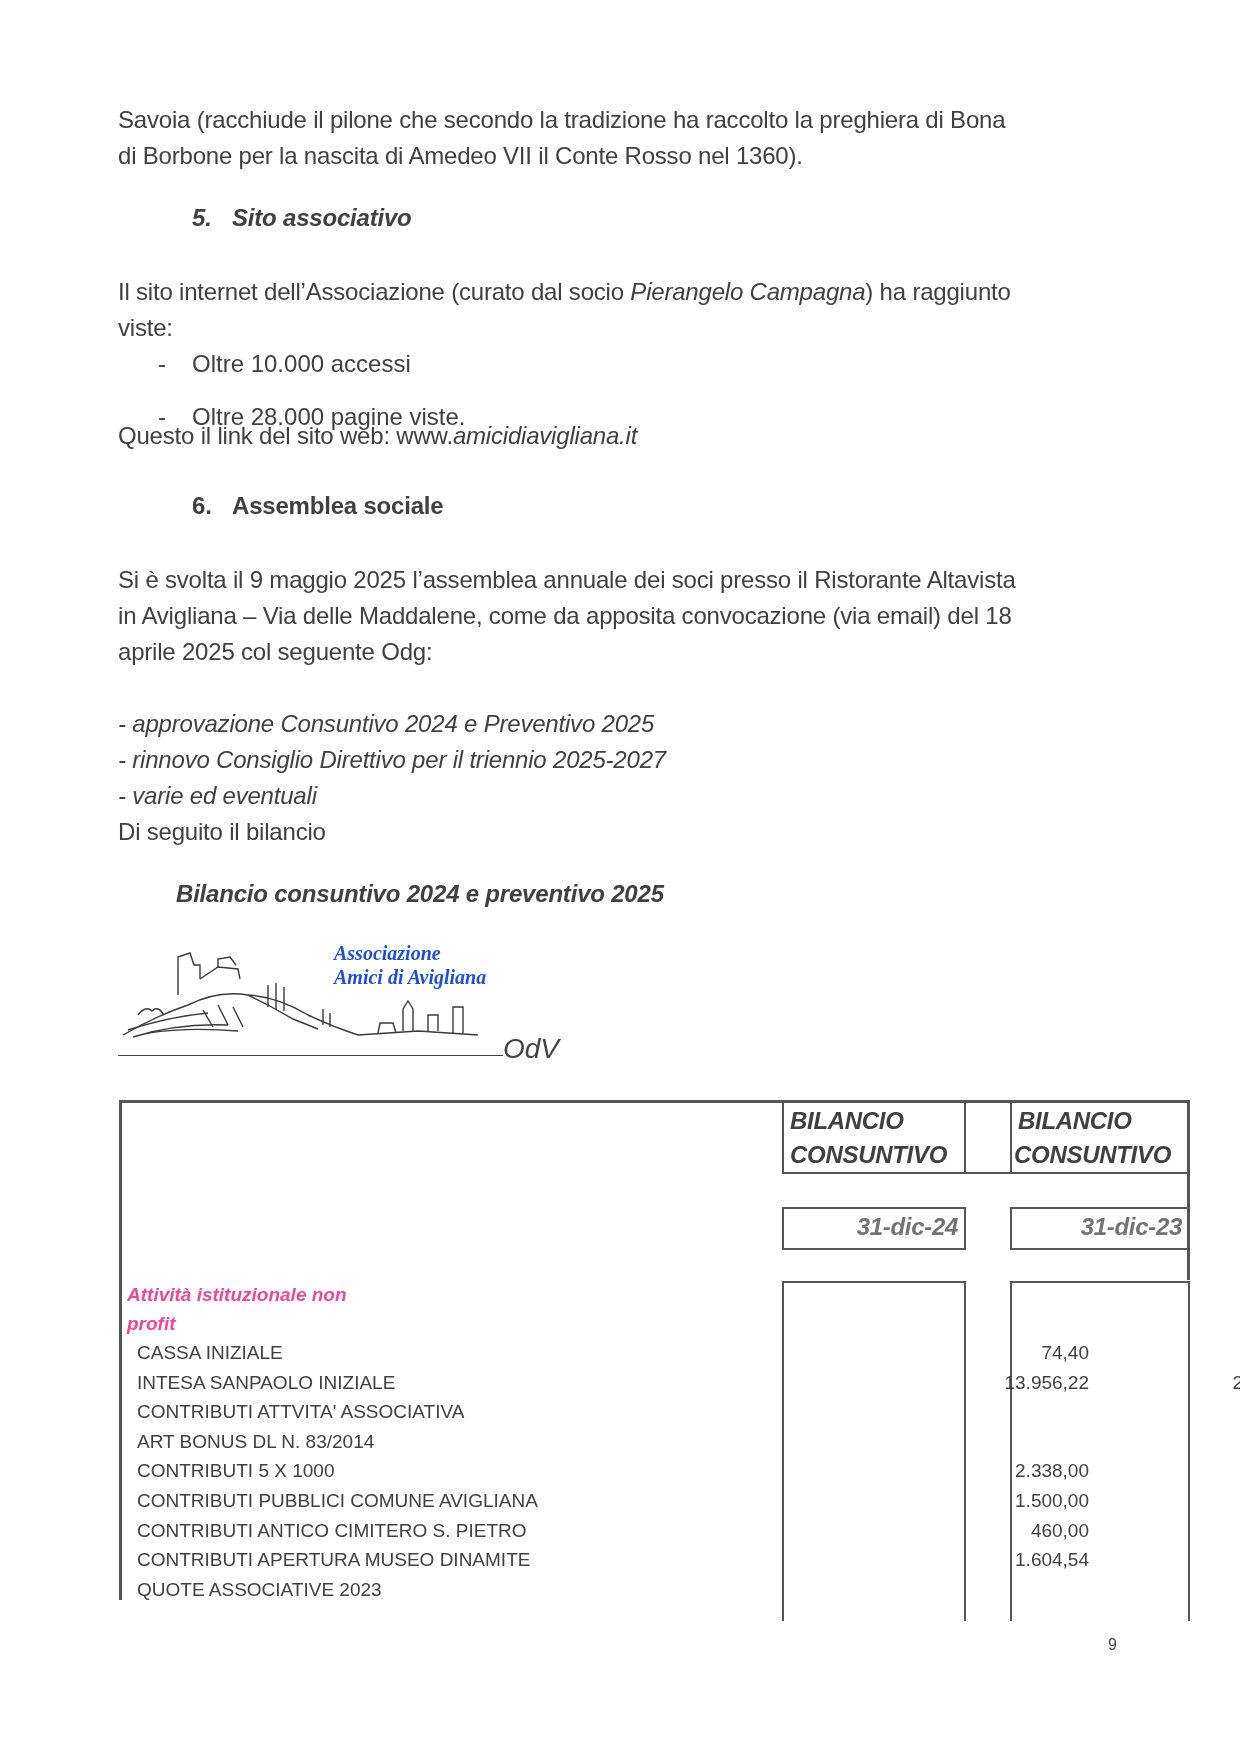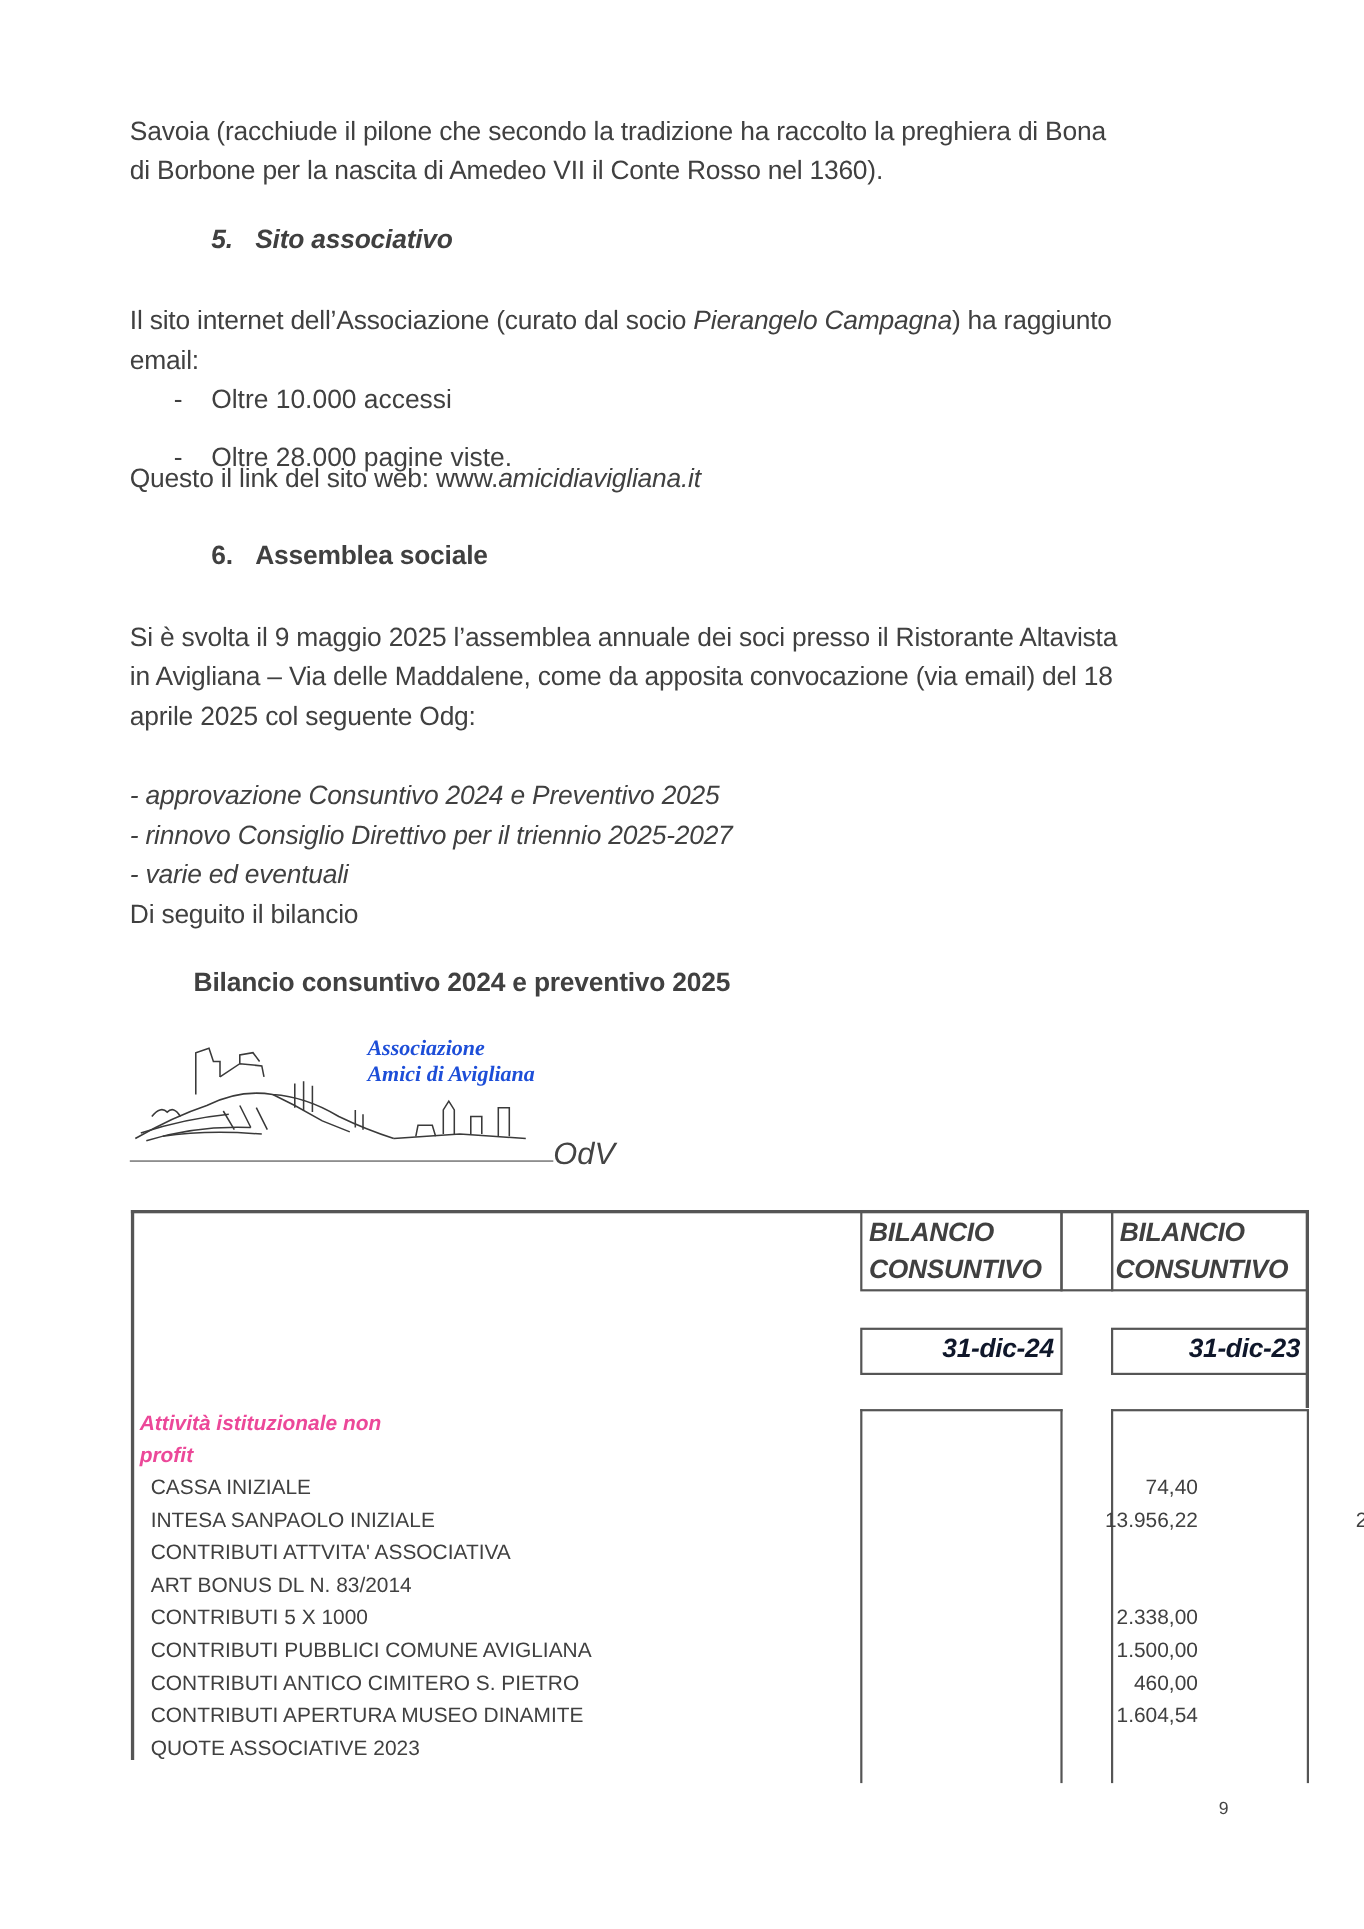--- a/index.html
+++ b/index.html
@@ -7,54 +7,54 @@
     width: 1240px; height: 1754px; position: relative; overflow: hidden;
     font-family: "Liberation Sans", "DejaVu Sans", sans-serif;
     color: #404040;
   }
   .p { position: absolute; left: 118px; font-size: 24px; line-height: 36px; margin: 0; letter-spacing: -0.2px; }
   .ital { font-style: italic; }
   .heading { position: absolute; font-size: 24px; font-weight: bold; margin: 0; letter-spacing: -0.2px; }
   .heading .num { display: inline-block; width: 40px; }
   .bullet { position: absolute; left: 158px; font-size: 24px; line-height: 36px; }
   .bullet .dash { display: inline-block; width: 34px; }
-  .subtitle { position: absolute; left: 176px; top: 880px; font-size: 24px; font-weight: bold; margin: 0; letter-spacing: -0.2px; }
+  .subtitle { position: absolute; left: 176px; top: 880px; font-size: 24px; font-weight: bold; font-style: italic; margin: 0; letter-spacing: -0.2px; }
 
   
   .logo { position: absolute; left: 118px; top: 935px; width: 460px; height: 130px; }
   .logo-text { position: absolute; left: 200px; top: 6px; font-family: "Liberation Serif", "DejaVu Serif", serif; font-style: italic; font-weight: bold; font-size: 20px; line-height: 24px; color: #1d4ed8; margin-left: 16px; }
   .logo-odv { position: absolute; left: 385px; top: 98px; font-size: 28px; font-style: italic; color: #444; }
   .logo-line { position: absolute; left: 0; top: 120px; width: 385px; height: 1px; background: #444; }
 
   
   .tbl-outer-top { position: absolute; left: 119px; top: 1100px; width: 1071px; height: 3px; background: #555; }
   .tbl-outer-left { position: absolute; left: 119px; top: 1100px; width: 3px; height: 500px; background: #555; }
   .tbl-outer-right { position: absolute; left: 1187px; top: 1100px; width: 3px; height: 180px; background: #555; }
   .box { position: absolute; border: 2px solid #555; box-sizing: border-box; }
   .hdr-text { position: absolute; font-size: 24px; font-weight: bold; font-style: italic; line-height: 34px; letter-spacing: -0.3px; color: #404040; }
-  .date-text { position: absolute; font-size: 24px; font-weight: bold; font-style: italic; text-align: right; letter-spacing: -0.3px; color: #0f172a; }
+  .date-text { position: absolute; font-size: 24px; font-weight: bold; font-style: italic; text-align: right; letter-spacing: -0.3px; color: #737373; }
   .section-label { position: absolute; left: 127px; top: 1280px; font-size: 19px; font-weight: bold; font-style: italic; line-height: 29px; color: #ec4899; }
   .rows { position: absolute; left: 137px; top: 1338px; width: 1060px; }
   .row { position: relative; height: 29.6px; font-size: 19px; line-height: 29.6px; color: #404040; }
   .row .lbl { position: absolute; left: 0; }
   .row .v1 { position: absolute; left: 660px; width: 292px; text-align: right; }
   .row .v2 { position: absolute; left: 887px; width: 293px; text-align: right; }
   .page-num { position: absolute; left: 1108px; top: 1636px; font-size: 16px; color: #444; }
 </style>
 </head>
 <body>
 
 <p class="p" style="top:102px;">Savoia (racchiude il pilone che secondo la tradizione ha raccolto la preghiera di Bona</p>
 <p class="p" style="top:138px;">di Borbone per la nascita di Amedeo VII il Conte Rosso nel 1360).</p>
 
 <h2 class="heading ital" style="left:192px; top:204px;">
   <span class="num">5.</span><span>Sito associativo</span>
 </h2>
 <p class="p" style="top:274px;"><span>Il sito internet dell’Associazione (curato dal socio </span><span class="ital">Pierangelo Campagna</span><span>) ha raggiunto</span></p>
-<p class="p" style="top:310px;">email:</p>
+<p class="p" style="top:310px;">viste:</p>
 <div class="bullet" style="top:346px;"><span class="dash">-</span><span>Oltre 10.000 accessi</span></div>
 <div class="bullet" style="top:399px;"><span class="dash">-</span><span>Oltre 28.000 pagine viste.</span></div>
 <p class="p" style="top:418px;"><span>Questo il link del sito web: www.</span><span class="ital">amicidiavigliana.it</span></p>
 
 <h2 class="heading" style="left:192px; top:492px;">
   <span class="num">6.</span><span>Assemblea sociale</span>
 </h2>
 <p class="p" style="top:562px;">Si è svolta il 9 maggio 2025 l’assemblea annuale dei soci presso il Ristorante Altavista</p>
 <p class="p" style="top:598px;">in Avigliana – Via delle Maddalene, come da apposita convocazione (via email) del 18</p>
 <p class="p" style="top:634px;">aprile 2025 col seguente Odg:</p>

